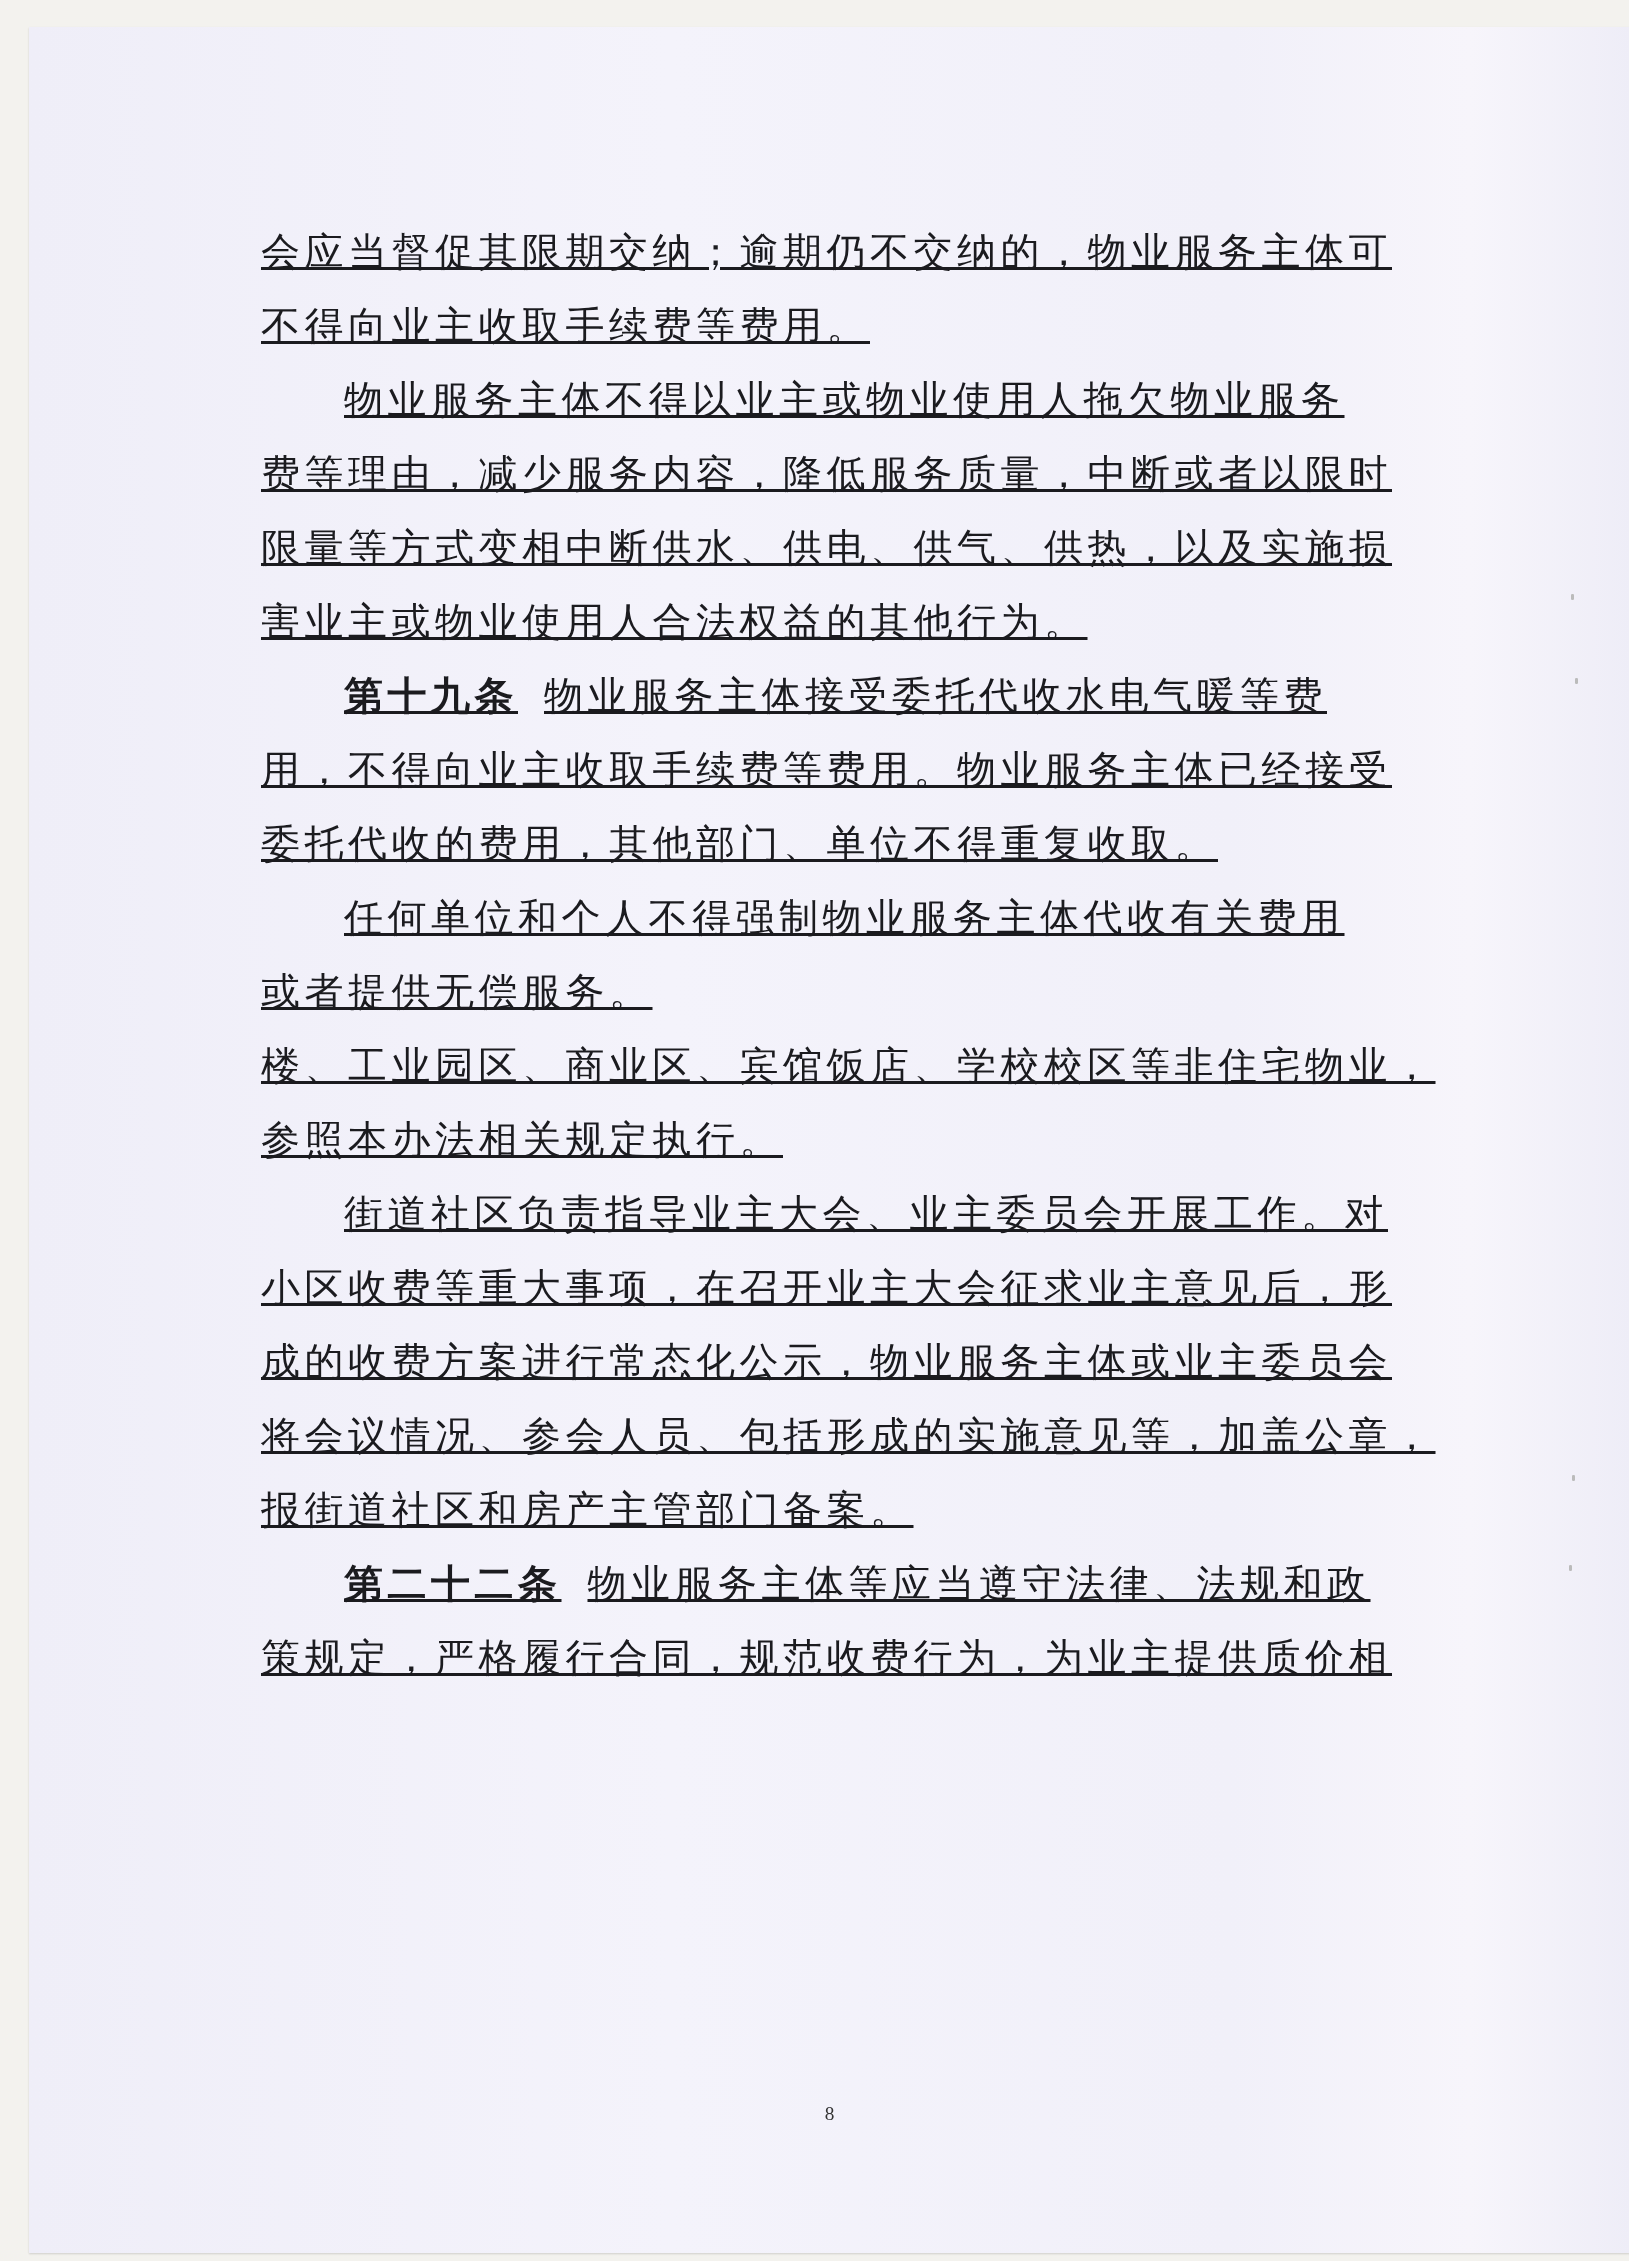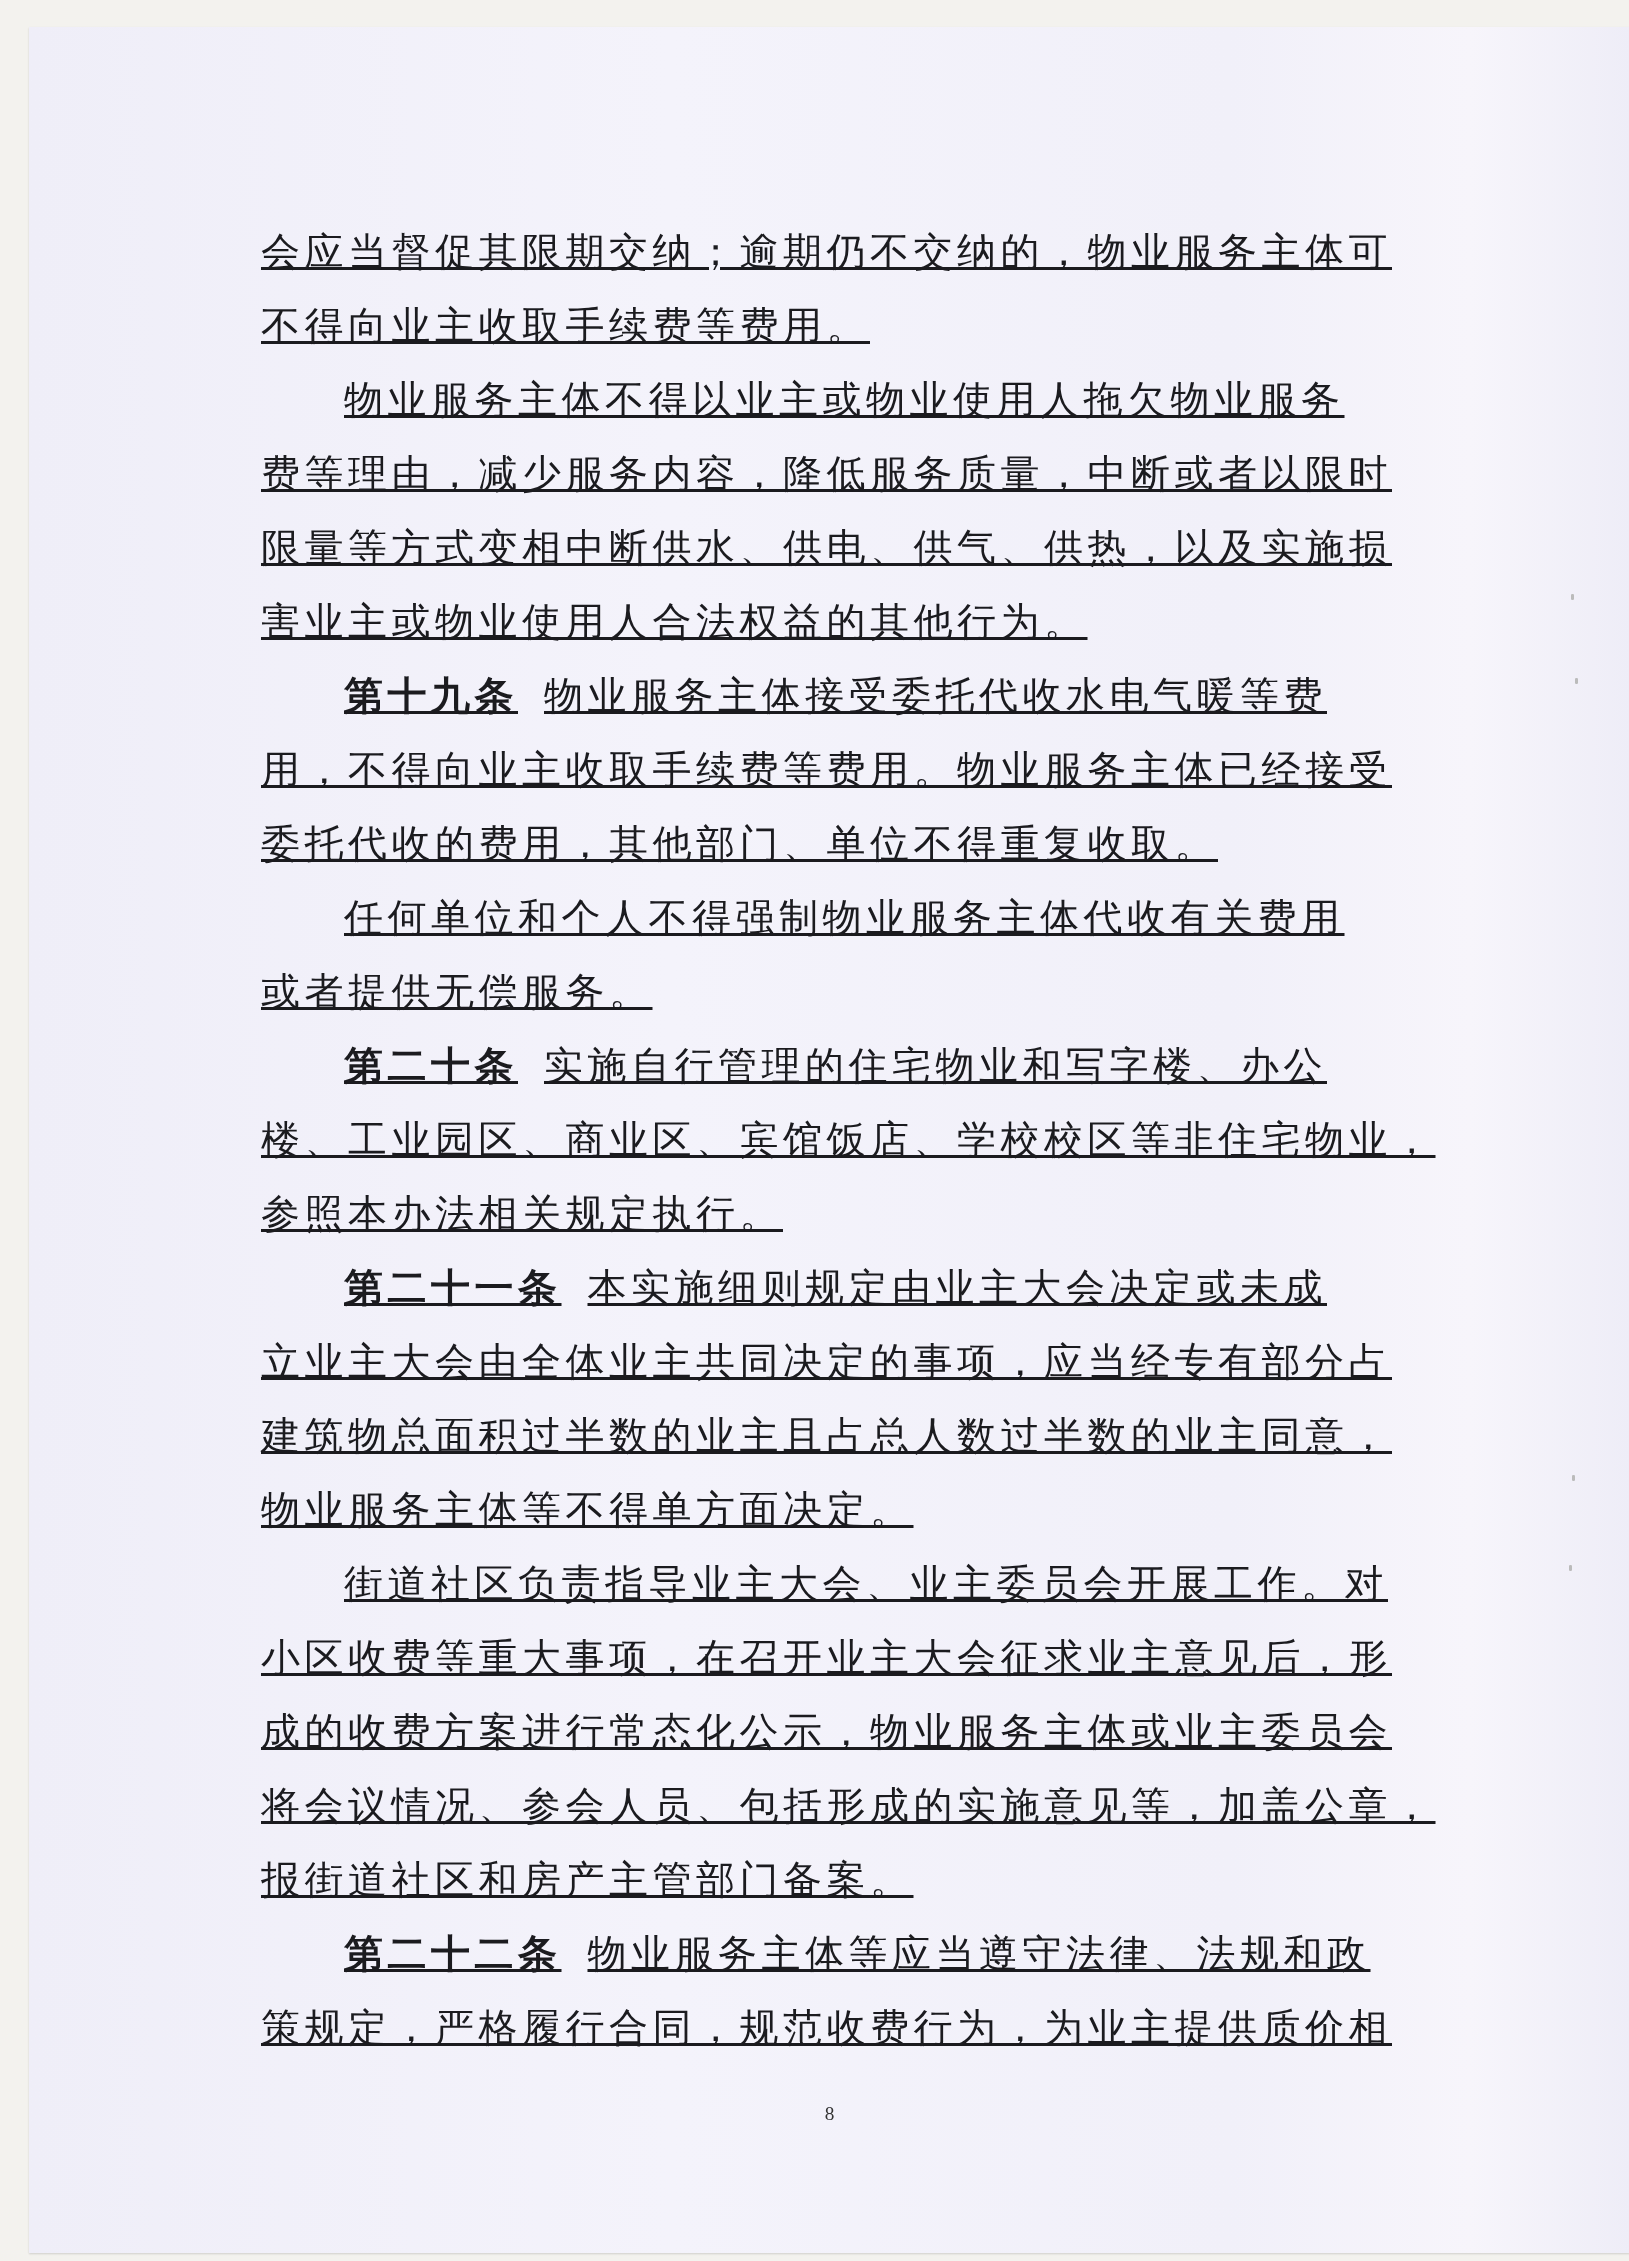--- a/index.html
+++ b/index.html
@@ -92,31 +92,24 @@
       <span class="line">用，不得向业主收取手续费等费用。物业服务主体已经接受</span>
       <span class="line">委托代收的费用，其他部门、单位不得重复收取。</span>
     </div>
 
     <div class="para">
       <span class="line indent">任何单位和个人不得强制物业服务主体代收有关费用</span>
       <span class="line">或者提供无偿服务。</span>
     </div>
 
     <div class="para">
-      <span class="line indent"><span class="article-no">第二十条</span><span>实施自行管理的住宅物业和写字楼、办公</span></span>
       <span class="line">楼、工业园区、商业区、宾馆饭店、学校校区等非住宅物业，</span>
       <span class="line">参照本办法相关规定执行。</span>
     </div>
 
-    <div class="para">
-      <span class="line indent"><span class="article-no">第二十一条</span><span>本实施细则规定由业主大会决定或未成</span></span>
-      <span class="line">立业主大会由全体业主共同决定的事项，应当经专有部分占</span>
-      <span class="line">建筑物总面积过半数的业主且占总人数过半数的业主同意，</span>
-      <span class="line">物业服务主体等不得单方面决定。</span>
-    </div>
 
     <div class="para">
       <span class="line indent">街道社区负责指导业主大会、业主委员会开展工作。对</span>
       <span class="line">小区收费等重大事项，在召开业主大会征求业主意见后，形</span>
       <span class="line">成的收费方案进行常态化公示，物业服务主体或业主委员会</span>
       <span class="line">将会议情况、参会人员、包括形成的实施意见等，加盖公章，</span>
       <span class="line">报街道社区和房产主管部门备案。</span>
     </div>
 
     <div class="para">

